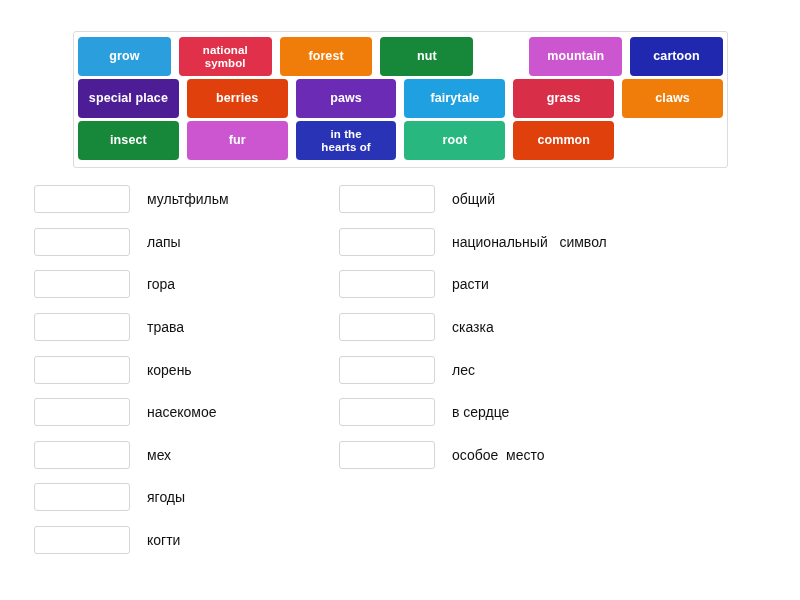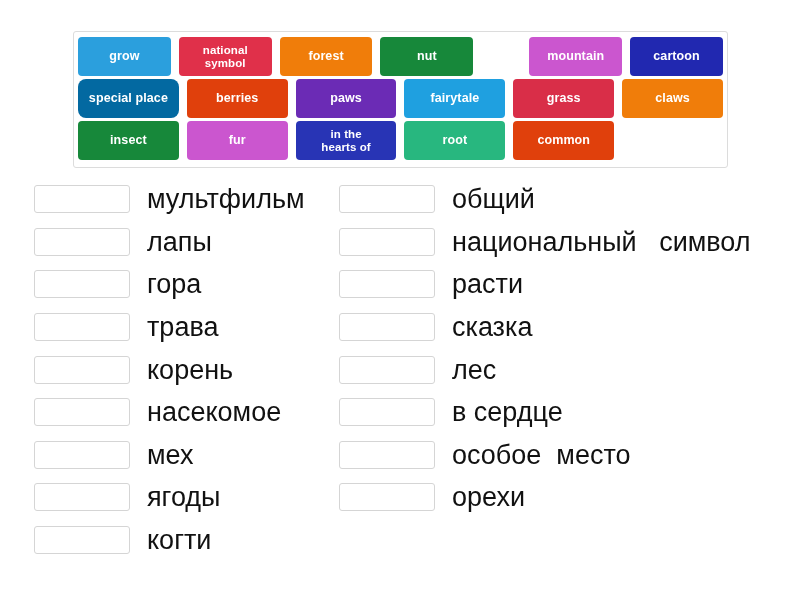--- a/index.html
+++ b/index.html
@@ -86,42 +86,42 @@
     width: 96px;
     height: 28px;
     border: 1px solid #d5d5d5;
     border-radius: 3px;
     background: #ffffff;
     box-sizing: border-box;
     flex: 0 0 auto;
   }
   .answer-label {
     margin-left: 17px;
-    font-size: 27px;
+    font-size: 14px;
     color: #111111;
     font-family: "Liberation Sans", sans-serif;
     white-space: pre;
     line-height: 24px;
   }
 </style>
 </head>
 <body>
 
 <div id="tile-bank">
   <div class="tile-row">
     <div class="tile" style="background: rgb(43, 159, 221);">grow</div>
     <div class="tile small" style="background: rgb(224, 48, 74);">national
 symbol</div>
     <div class="tile" style="background: rgb(240, 125, 10); text-align: center;">forest</div>
     <div class="tile" style="background: rgb(23, 136, 58);">nut</div>
     <div class="tile" style="background: rgb(203, 86, 207); margin-left: 48px;">mountain</div>
     <div class="tile" style="background: rgb(33, 40, 176);">cartoon</div>
   </div>
   <div class="tile-row">
-    <div class="tile" style="background: #0369a1; border-radius: 8px;">special place</div>
+    <div class="tile" style="background: #4c1d95;">special place</div>
     <div class="tile" style="background: rgb(224, 64, 12);">berries</div>
     <div class="tile" style="background: rgb(107, 43, 181);">paws</div>
     <div class="tile" style="background: rgb(31, 160, 224);">fairytale</div>
     <div class="tile" style="background: rgb(217, 46, 72);">grass</div>
     <div class="tile" style="background: rgb(240, 125, 10);">claws</div>
   </div>
   <div class="tile-row">
     <div class="tile" style="background: rgb(23, 136, 58);">insect</div>
     <div class="tile" style="background: rgb(203, 86, 207);">fur</div>
     <div class="tile small" style="background: rgb(40, 52, 181);">in the
@@ -195,19 +195,15 @@
       <div class="answer-label">лес</div>
     </div>
     <div class="answer-row">
       <div class="drop-slot"></div>
       <div class="answer-label">в сердце</div>
     </div>
     <div class="answer-row">
       <div class="drop-slot"></div>
       <div class="answer-label">особое  место</div>
     </div>
-    <div class="answer-row">
-      <div class="drop-slot"></div>
-      <div class="answer-label">орехи</div>
-    </div>
   </div>
 
 </div>
 
 </body></html>

